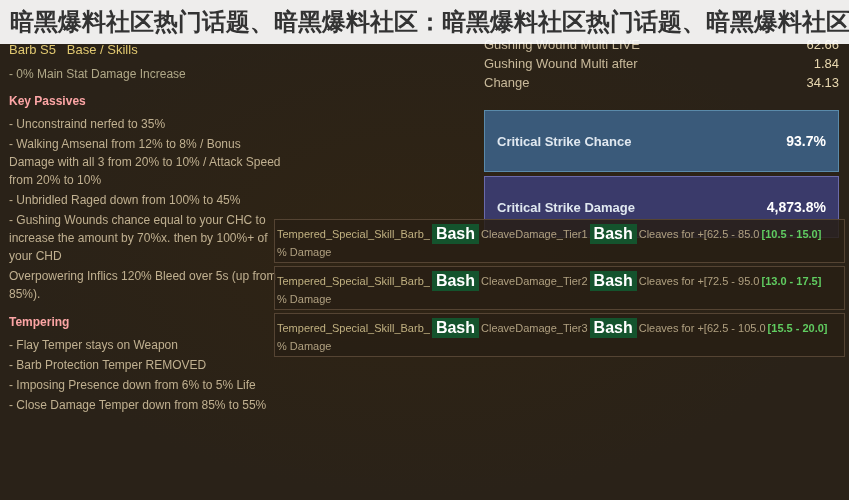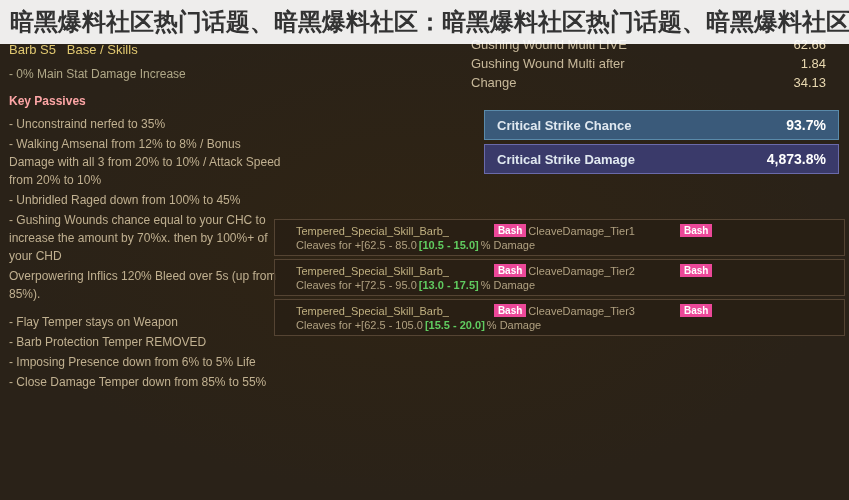--- a/index.html
+++ b/index.html
@@ -76,21 +76,21 @@
     }
 
     .tempering-section {
       margin-top: 10px;
     }
 
     
     .right-stats {
       position: absolute;
       top: 35px;
-      right: 23px;
+      right: 10px;
       width: 355px;
     }
 
     .stat-row {
       display: flex;
       justify-content: space-between;
       padding: 2px 0;
       color: #c8b99a;
       font-size: 13px;
     }
@@ -105,21 +105,21 @@
       top: 110px;
       right: 10px;
       width: 355px;
     }
 
     .crit-box {
       display: flex;
       justify-content: space-between;
       align-items: center;
       margin-bottom: 4px;
-      padding: 6px 12px;
+      padding: 22px 12px;
       border: 1px solid #666;
     }
 
     .crit-box-chance {
       background: #3a5a7a;
       border-color: #5a8aaa;
     }
 
     .crit-box-damage {
       background: #3a3a6a;
@@ -143,41 +143,40 @@
       position: absolute;
       top: 215px;
       left: 270px;
       right: 0;
       padding: 4px;
     }
 
     .tempered-row {
       background: rgba(40,30,20,0.85);
       border: 1px solid #554433;
-      padding: 4px 21px;
+      padding: 4px 2px;
       margin-bottom: 3px;
       font-size: 11px;
       color: #b0a080;
       display: flex;
       align-items: center;
       flex-wrap: wrap;
       gap: 2px;
     }
 
     .skill-name {
       color: #c0b080;
     }
 
     .bash-badge {
-      background: #ec4899;
+      background: #14532d;
       color: #fff;
       padding: 1px 4px;
-      font-size: 10px;
-      font-weight: bold;
-      margin-left: 43px;
+      font-size: 16px;
+      font-weight: bold;
     }
 
     .damage-range {
       color: #60cc60;
       font-weight: bold;
     }
 
     
     .bg-texture {
       position: absolute;
@@ -216,20 +215,21 @@
       <div class="stat-line">- 0% Main Stat Damage Increase</div>
 
       <div class="section-header">Key Passives</div>
       <div class="passive-line">- Unconstraind nerfed to 35%</div>
       <div class="passive-line">- Walking Amsenal from 12% to 8% / Bonus Damage with all 3 from 20% to 10% / Attack Speed from 20% to 10%</div>
       <div class="passive-line">- Unbridled Raged down from 100% to 45%</div>
       <div class="passive-line">- Gushing Wounds chance equal to your CHC to increase the amount by 70%x. then by 100%+ of your CHD</div>
       <div class="passive-line">Overpowering Inflics 120% Bleed over 5s (up from 85%).</div>
 
       <div class="tempering-section">
+        <div class="section-header">Tempering</div>
         <div class="passive-line">- Flay Temper stays on Weapon</div>
         <div class="passive-line">- Barb Protection Temper REMOVED</div>
         <div class="passive-line">- Imposing Presence down from 6% to 5% Life</div>
         <div class="passive-line">- Close Damage Temper down from 85% to 55%</div>
       </div>
     </div>
 
     <div class="right-stats">
       <div class="stat-row">
         <span>Gushing Wound Multi LIVE</span>

